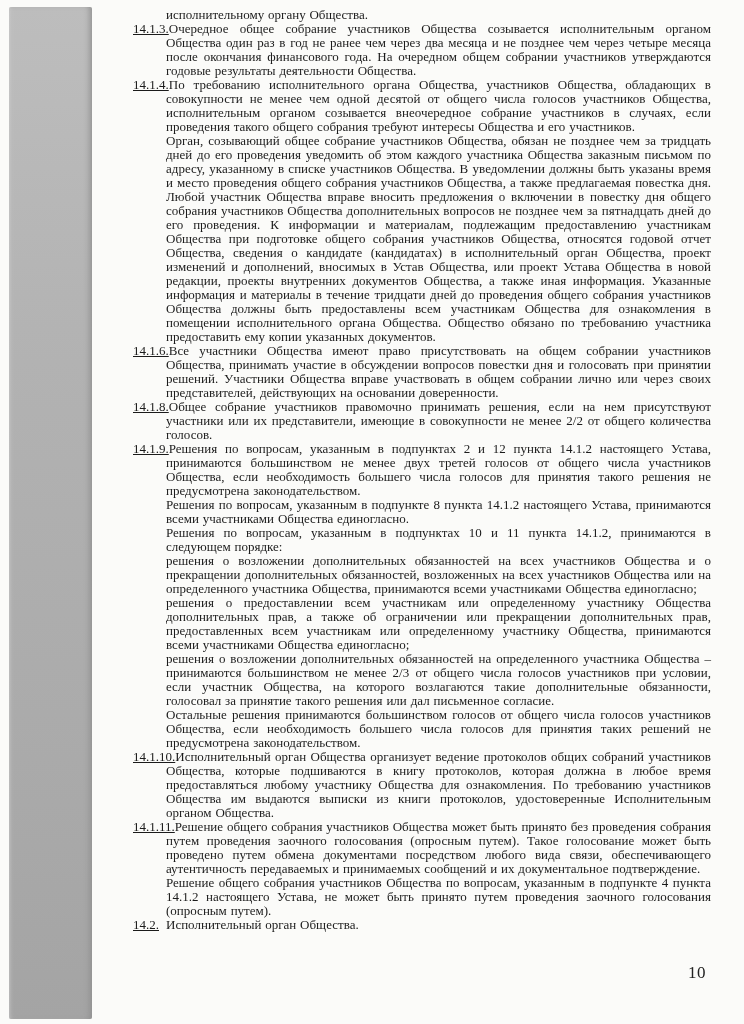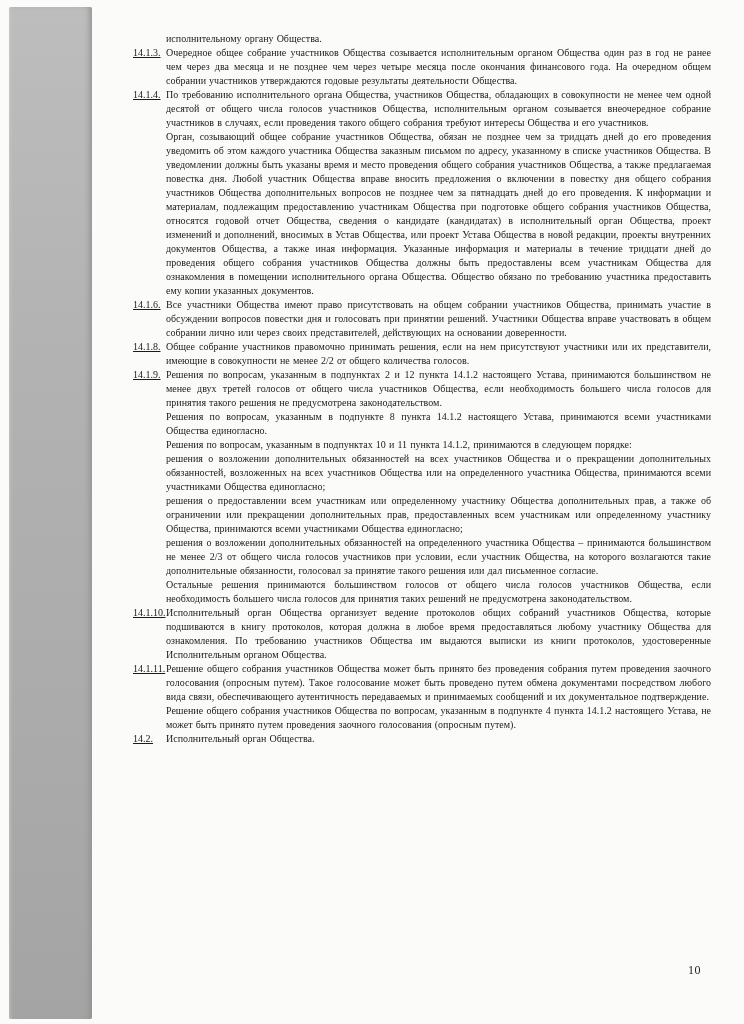--- a/index.html
+++ b/index.html
@@ -22,23 +22,23 @@
     width: 83px;
     height: 1012px;
     background: linear-gradient(180deg, #bdbdbd 0%, #b2b2b2 35%, #ababab 70%, #a4a4a4 100%);
     box-shadow: inset -5px 0 6px -3px #8f8f8f, inset 3px 0 5px -3px #cfcfcf;
     border-radius: 2px;
     filter: blur(0.4px);
   }
   .content {
     position: absolute;
     left: 133px;
-    top: 32px;
+    top: 8px;
     width: 578px;
-    font-size: 10px;
+    font-size: 13px;
     line-height: 14px;
     color: #1b1b1b;
     word-spacing: 0.6px;
   }
   .para {
     margin: 0;
     padding-left: 33px;
     text-indent: -33px;
     text-align: justify;
   }
@@ -49,21 +49,21 @@
     display: inline-block;
     min-width: 33px;
     text-indent: 0;
     white-space: nowrap;
     text-decoration: underline;
   }
   .page-num {
     position: absolute;
     left: 688px;
     top: 963px;
-    font-size: 12px;
+    font-size: 17px;
     color: #222;
     letter-spacing: 0.5px;
   }
 </style>
 </head>
 <body>
 
 <div class="scan-band"></div>
 
 <div class="content">

